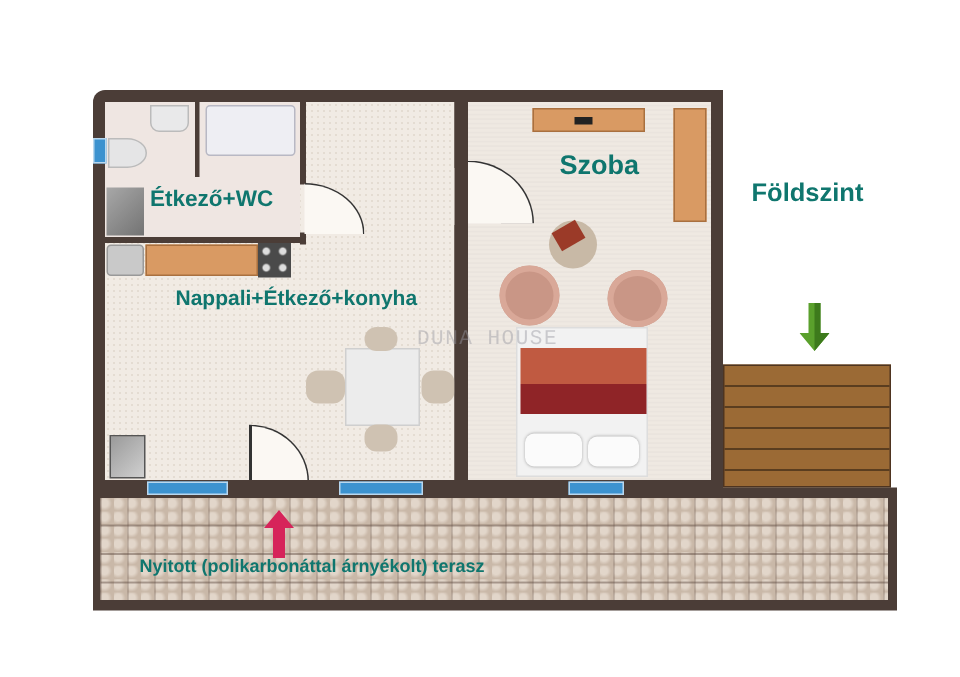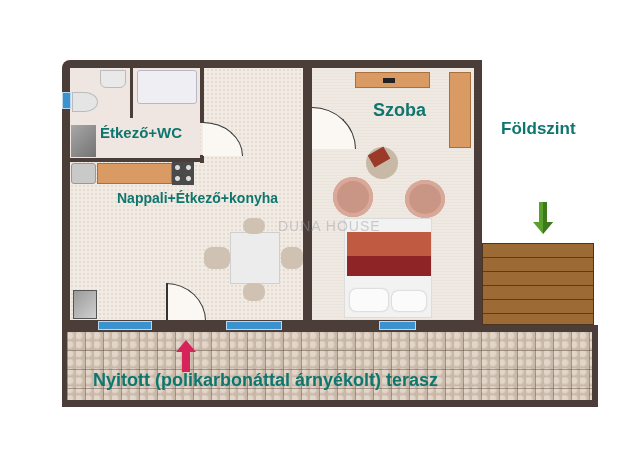--- a/index.html
+++ b/index.html
@@ -73,21 +73,21 @@
 <div class="abs" style="left:370px;top:150px;width:18px;height:14px;background:#9b3a28;transform:rotate(-30deg);"></div>
 <div class="abs armchair" style="left:333px;top:177px;width:40px;height:40px;"></div>
 <div class="abs armchair" style="left:405px;top:180px;width:40px;height:38px;"></div>
 
 <div class="abs" style="left:344px;top:218px;width:88px;height:100px;background:#f2f2f2;border:1px solid #ddd;box-sizing:border-box;"></div>
 <div class="abs" style="left:347px;top:232px;width:84px;height:24px;background:#c05a41;"></div>
 <div class="abs" style="left:347px;top:256px;width:84px;height:20px;background:#8f2427;"></div>
 <div class="abs" style="left:350px;top:289px;width:38px;height:22px;background:#fbfbfb;border-radius:6px;box-shadow:0 0 2px #aaa;"></div>
 <div class="abs" style="left:392px;top:291px;width:34px;height:20px;background:#fbfbfb;border-radius:6px;box-shadow:0 0 2px #aaa;"></div>
 
-<div class="abs" style="left:278px;top:218px;font-family:Liberation Sans, sans-serif;font-size:14px;color:rgba(150,150,160,0.45);letter-spacing:1px;">DUNA HOUSE</div>
+<div class="abs" style="left:278px;top:218px;font-family:Liberation Mono, monospace;font-size:14px;color:rgba(150,150,160,0.45);letter-spacing:1px;">DUNA HOUSE</div>
 
 <div class="abs" style="left:166px;top:283px;width:40px;height:38px;border:1.5px solid #333;border-left:1.5px solid #333;border-bottom:none;border-radius:0 100% 0 0;background:#fbf8f3;box-sizing:border-box;border-left-width:2px;"></div>
 
 <div class="abs window" style="left:98px;top:321px;width:54px;height:9px;"></div>
 <div class="abs window" style="left:225px;top:321px;width:56px;height:9px;"></div>
 <div class="abs window" style="left:379px;top:321px;width:37px;height:9px;"></div>
 <div class="abs" style="left:156px;top:321px;width:55px;height:9px;background:#4b3d37;"></div>
 
 <div class="abs deck" style="left:482px;top:243px;width:112px;height:82px;border:1px solid #4e3420;box-sizing:border-box;"></div>
 
@@ -103,14 +103,14 @@
 </svg>
 
 <svg class="abs" style="left:533px;top:202px;" width="20" height="32" viewBox="0 0 20 32">
   <polygon points="6,0 14,0 14,20 20,20 10,32 0,20 6,20" fill="#5aa02c"></polygon>
   <polygon points="10,0 14,0 14,20 20,20 10,32" fill="#3d7a1c"></polygon>
 </svg>
 
 <div class="abs label" style="left:100px;top:124px;font-size:15px;">Étkező+WC</div>
 <div class="abs label" style="left:101px;top:190px;font-size:14px;margin-left:16px;">Nappali+Étkező+konyha</div>
 <div class="abs label" style="left:373px;top:100px;font-size:18px;">Szoba</div>
-<div class="abs label" style="left:93px;top:370px;font-size:18px;">Nyitott (polikarbonáttal árnyékolt) terasz</div>
+<div class="abs label" style="left:93px;top:370px;font-size:12px;">Nyitott (polikarbonáttal árnyékolt) terasz</div>
 <div class="abs label" style="left:501px;top:119px;font-size:17px;">Földszint</div>
 
 </body></html>

